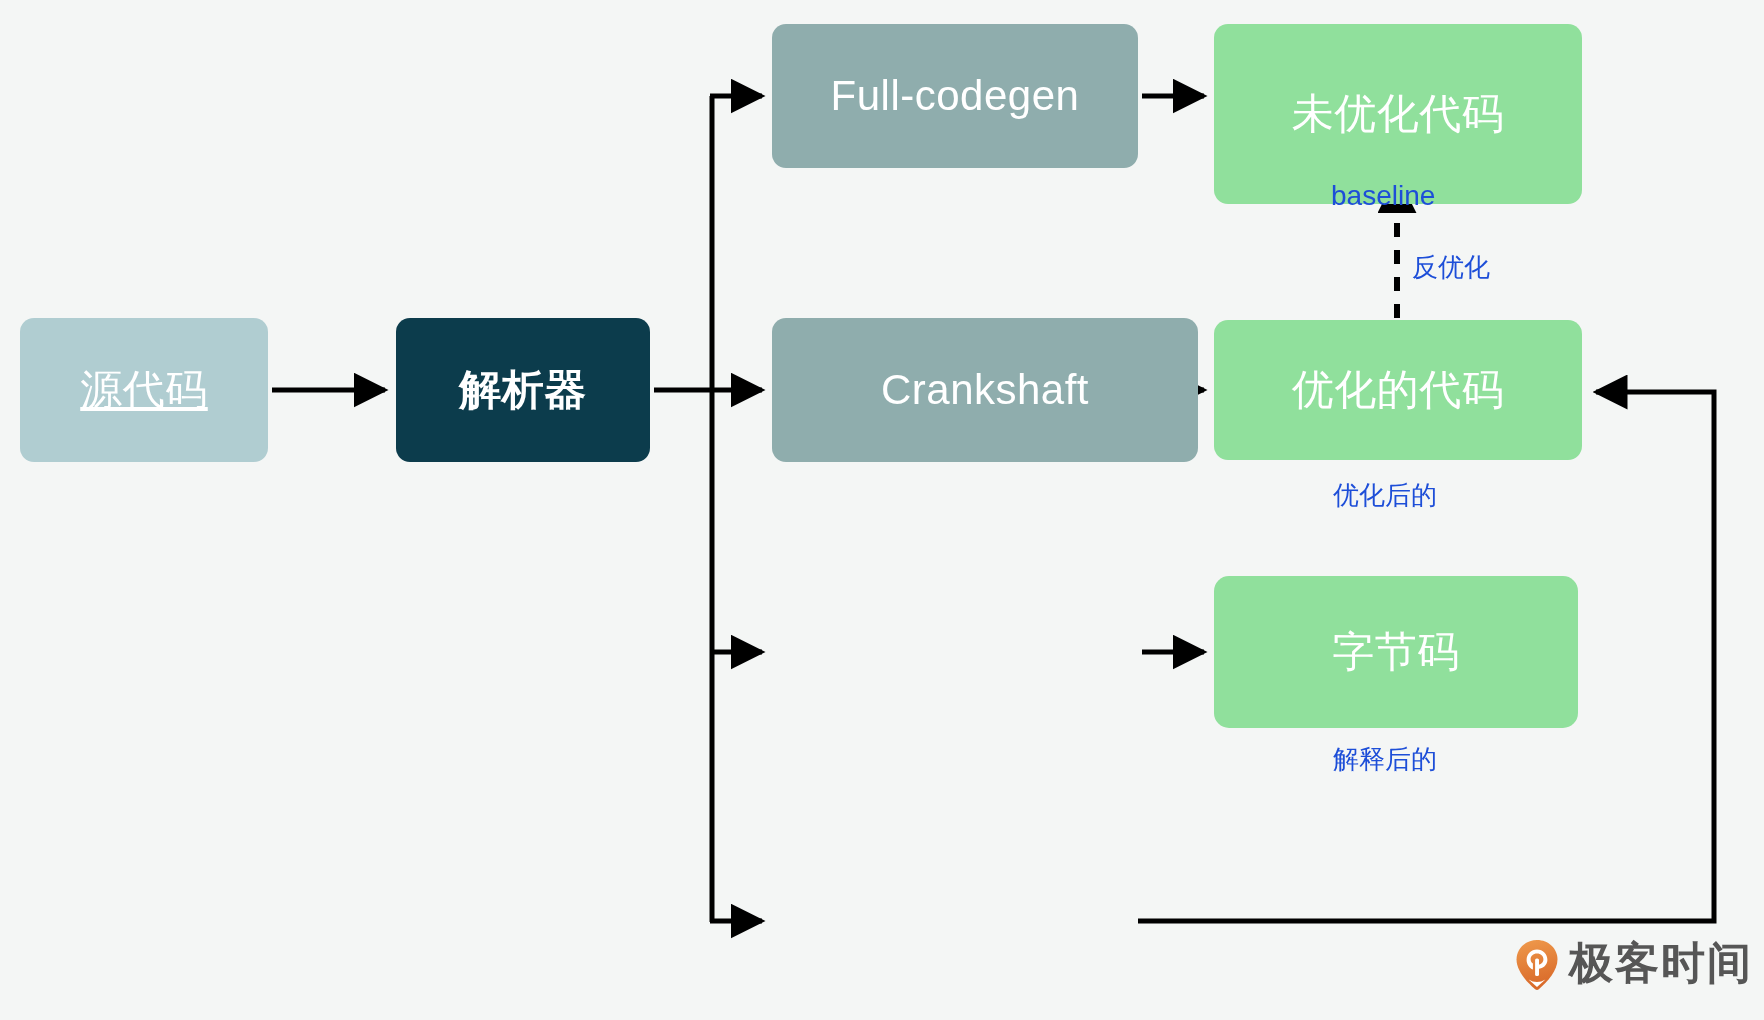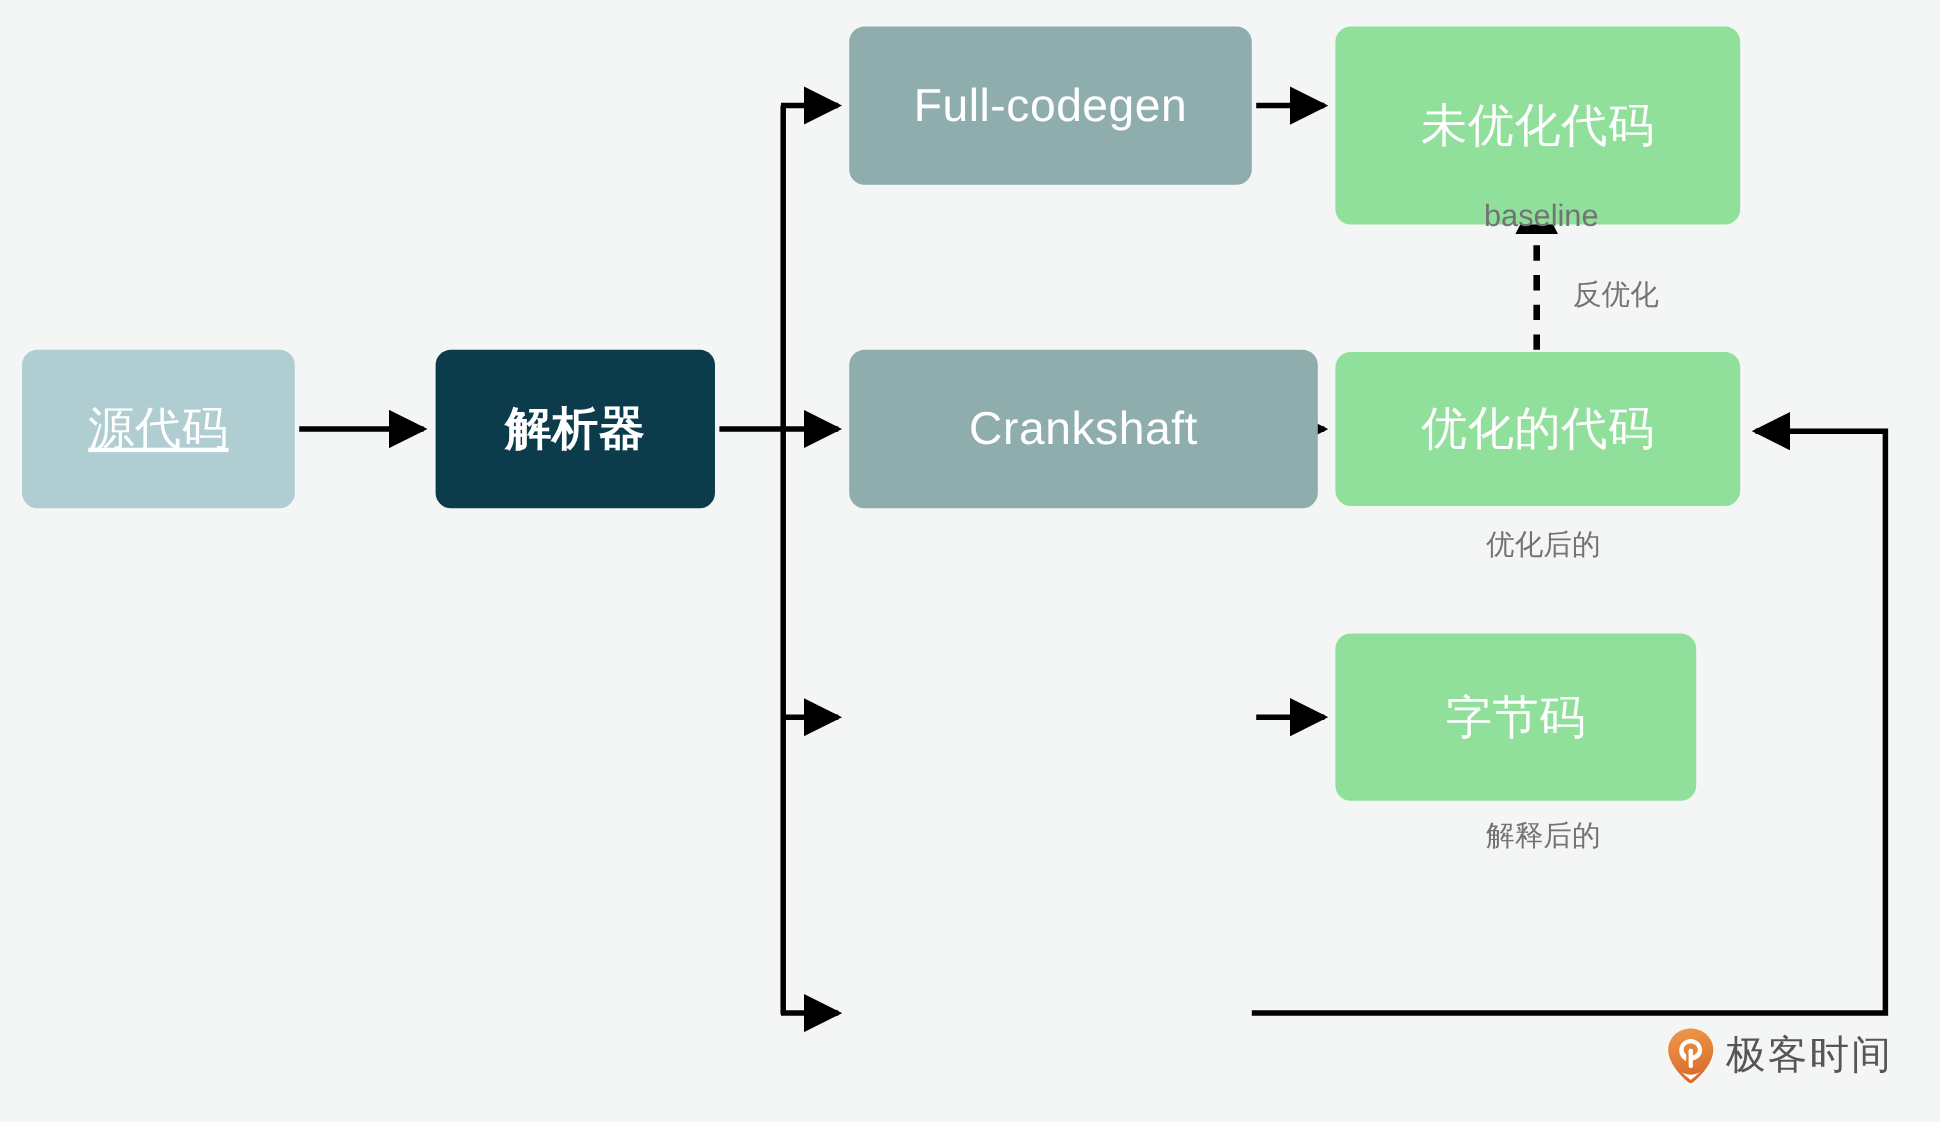--- a/index.html
+++ b/index.html
@@ -34,25 +34,24 @@
 
   .node-label {
     white-space: nowrap;
     line-height: 1;
   }
   .cn { font-size: 42px; }
   .en { font-size: 42px; }
 
   .caption {
     position: absolute;
-    color: #737373;
+    color: #1d4ed8;
     font-size: 26px;
     white-space: nowrap;
     user-select: none;
-    margin-left: 18px;
   }
   .caption.en-cap { font-size: 28px; }
 
   svg.edges {
     position: absolute;
     left: 0;
     top: 0;
     width: 1764px;
     height: 1020px;
     pointer-events: none;
@@ -63,23 +62,23 @@
     display: flex;
     align-items: center;
     gap: 10px;
   }
   .brand-mark {
     width: 44px;
     height: 50px;
     flex: 0 0 auto;
   }
   .brand-text {
-    font-size: 36px;
+    font-size: 44px;
     color: #565656;
-    font-weight: 400;
+    font-weight: 700;
     letter-spacing: 2px;
     white-space: nowrap;
   }
 </style>
 </head>
 <body>
 
 <div id="stage">
 
   <svg class="edges" viewBox="0 0 1764 1020" xmlns="http://www.w3.org/2000/svg">
@@ -160,21 +159,21 @@
 
 
   <div class="node output" style="left:1214px; top:24px; width:368px; height:180px;">
     <span class="node-label cn">未优化代码</span>
   </div>
 
   <div class="node output" style="left:1214px; top:320px; width:368px; height:140px;align-items:center;">
     <span class="node-label cn">优化的代码</span>
   </div>
 
-  <div class="node output" style="left:1214px; top:576px; width:328px; height:152px;">
+  <div class="node output" style="left:1214px; top:576px; width:364px; height:152px;border-radius:15px;">
     <span class="node-label cn">字节码</span>
   </div>
 
   <div class="caption en-cap" style="left:1331px; top:180px;">baseline</div>
 
   <div class="caption" style="left:1412px; top:250px;">反优化</div>
 
   <div class="caption" style="left:1333px; top:478px;">优化后的</div>
 
   <div class="caption" style="left:1333px; top:742px;">解释后的</div>

